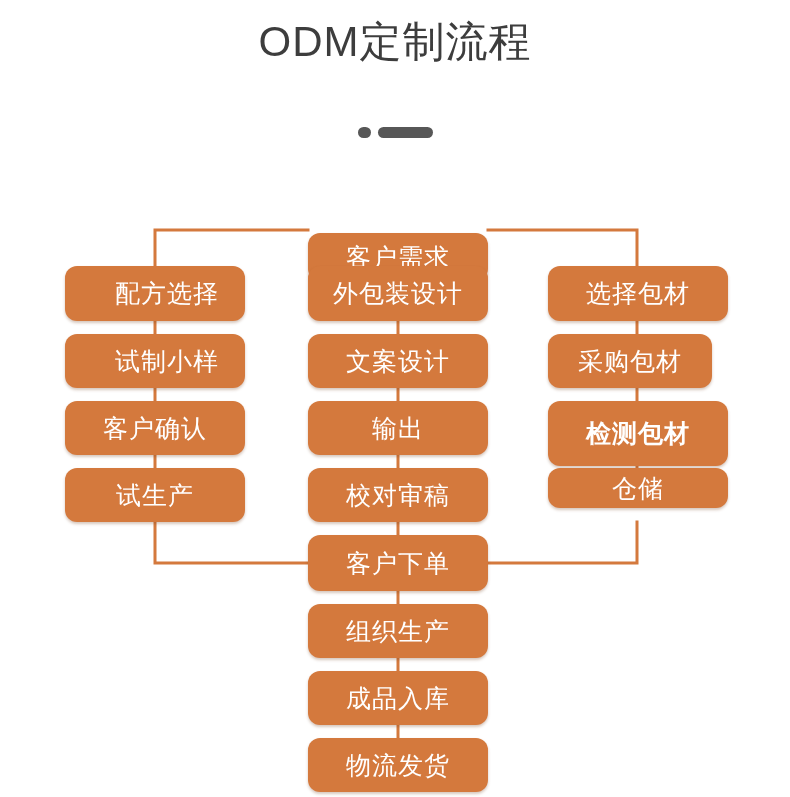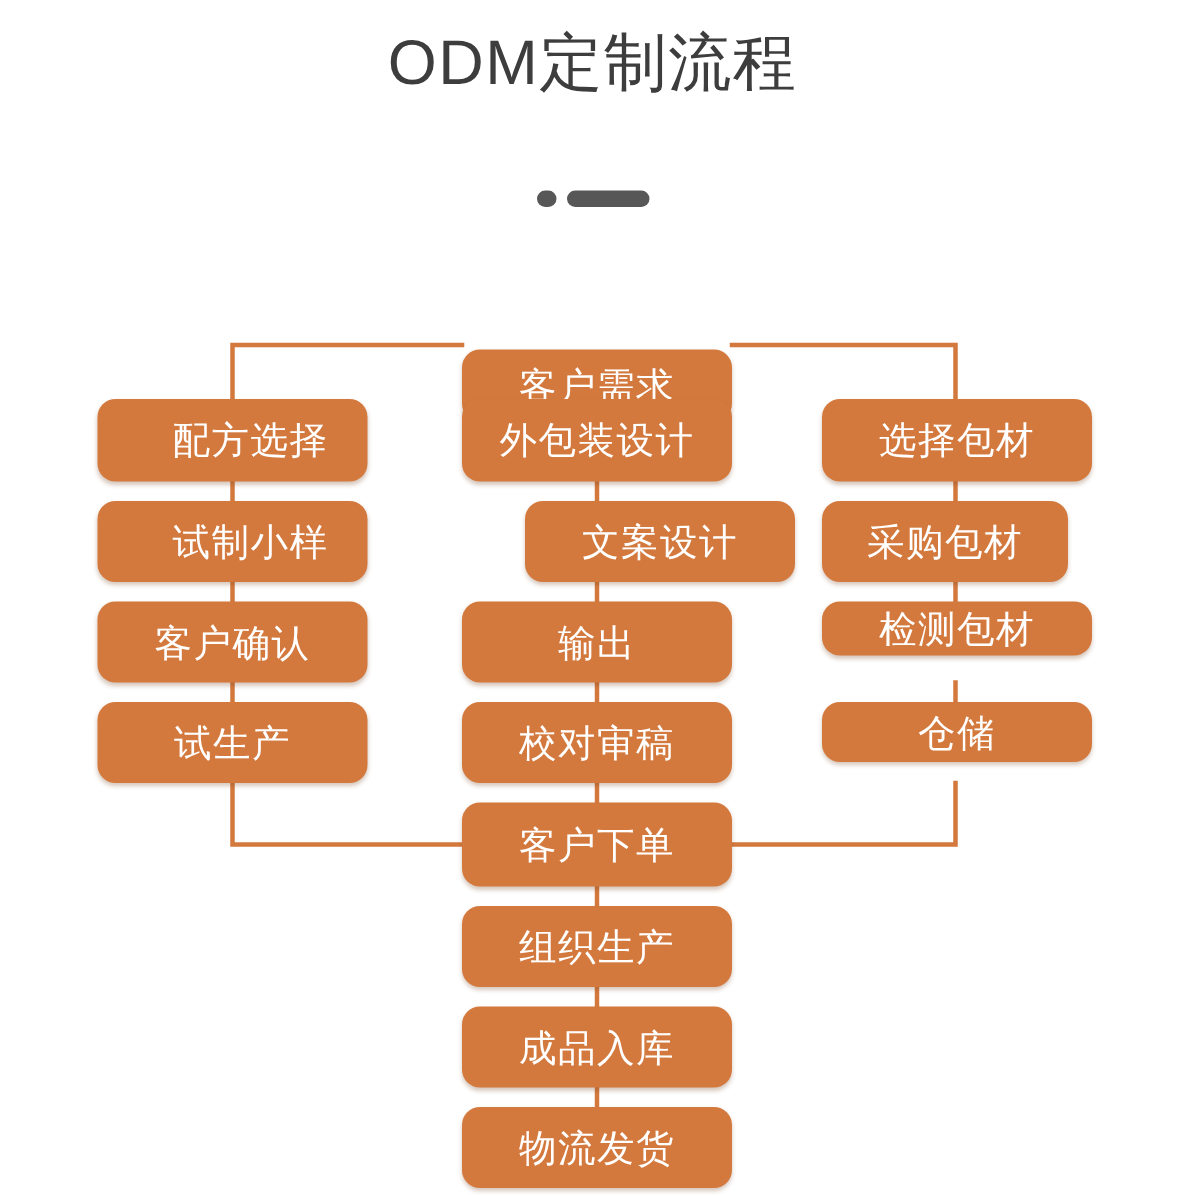--- a/index.html
+++ b/index.html
@@ -150,37 +150,37 @@
     <div class="node" style="left:65px; top:401px; width:180px; height:54px;justify-content:center;">
       <span>客户确认</span>
     </div>
     <div class="node" style="left:65px; top:468px; width:180px; height:54px;text-align:center;">
       <span>试生产</span>
     </div>
 
     <div class="node" style="left:308px; top:266px; width:180px; height:55px;">
       <span>外包装设计</span>
     </div>
-    <div class="node" style="left:308px; top:334px; width:180px; height:54px;margin-left:42px;">
+    <div class="node" style="left:308px; top:334px; width:180px; height:54px;">
       <span>文案设计</span>
     </div>
     <div class="node" style="left:308px; top:401px; width:180px; height:54px;">
       <span>输出</span>
     </div>
     <div class="node" style="left:308px; top:468px; width:180px; height:54px;">
       <span>校对审稿</span>
     </div>
 
     <div class="node" style="left:548px; top:266px; width:180px; height:55px;">
       <span>选择包材</span>
     </div>
     <div class="node" style="left:548px; top:334px; width:164px; height:54px;">
       <span>采购包材</span>
     </div>
-    <div class="node" style="left:548px; top:401px; width:180px; height:36px;">
+    <div class="node" style="left:548px; top:401px; width:180px; height:65px;font-weight:bold;">
       <span>检测包材</span>
     </div>
     <div class="node" style="left:548px; top:468px; width:180px; height:40px;">
       <span>仓储</span>
     </div>
 
     <div class="node" style="left:308px; top:535px; width:180px; height:56px;">
       <span>客户下单</span>
     </div>
     <div class="node" style="left:308px; top:604px; width:180px; height:54px;">

